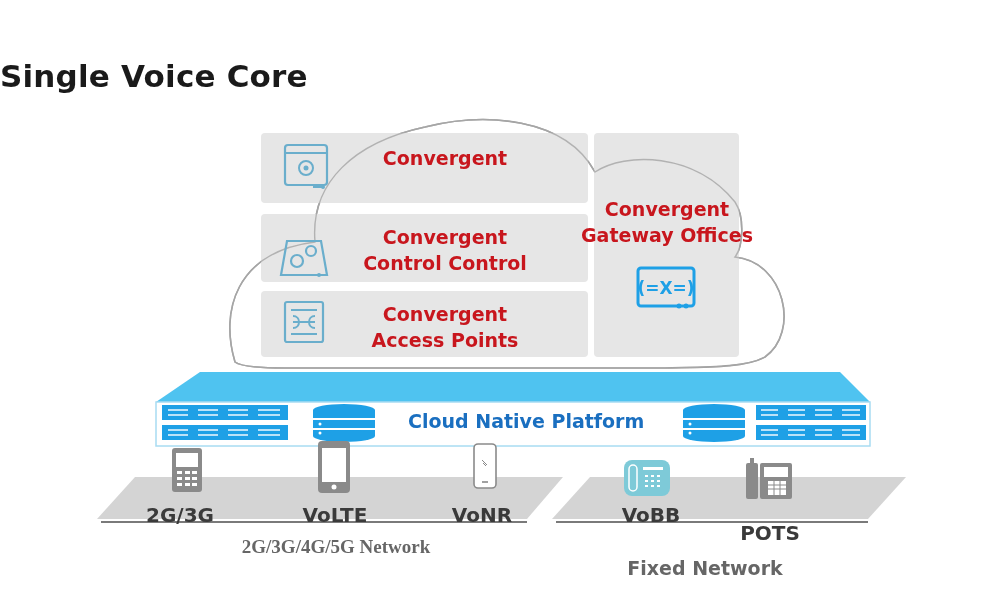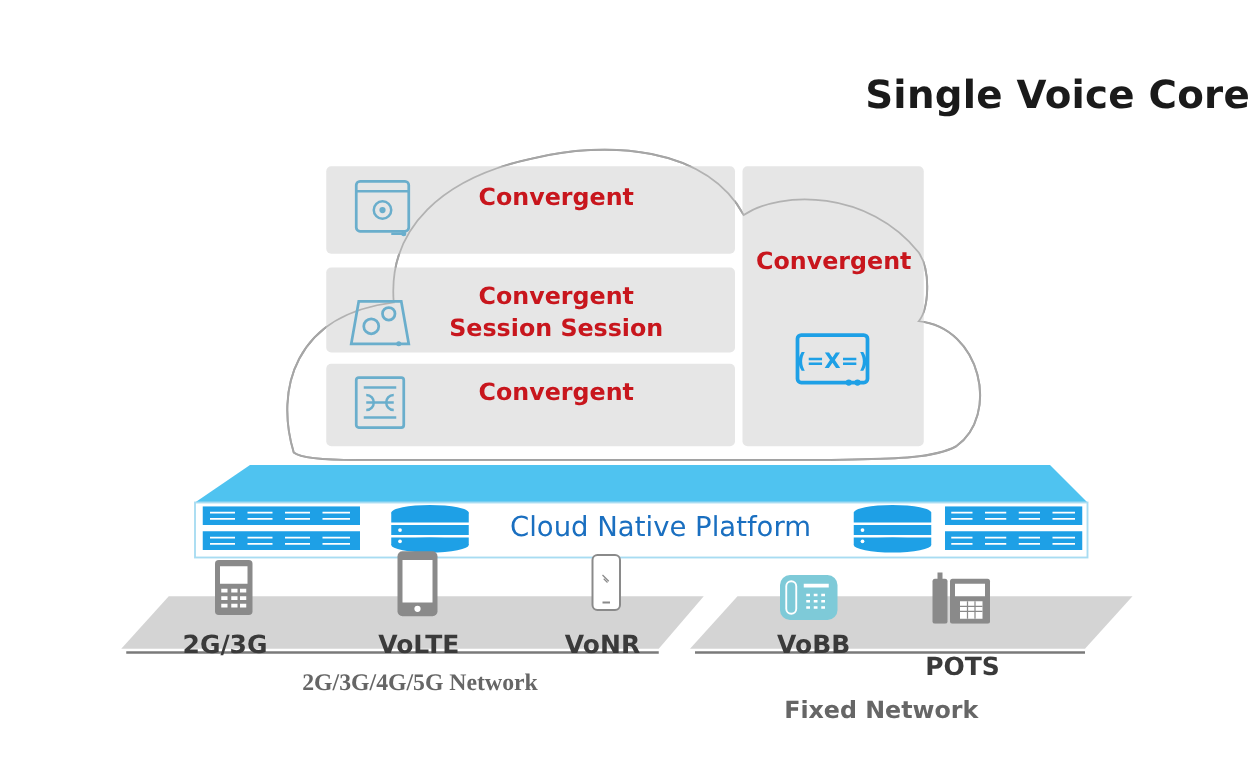--- a/index.html
+++ b/index.html
@@ -1,21 +1,21 @@
 <!DOCTYPE html>
 <html><head>
 <meta charset="utf-8">
 <style>
   html, body { margin:0; padding:0; background:#ffffff; }
   body { width:1000px; height:609px; position:relative; overflow:hidden; font-family:"DejaVu Sans", sans-serif; }
   .abs { position:absolute; }
-  .title { left:0; width:1000px; top:58px; text-align:right; font-size:31px; font-weight:bold; color:#1a1a1a; letter-spacing:0.2px; }
+  .title { left:0; width:1000px; top:58px; text-align:left; font-size:31px; font-weight:bold; color:#1a1a1a; letter-spacing:0.2px; }
   .box { background:#e6e6e6; border-radius:4px; }
   .redtxt { color:#c8161d; font-size:19px; text-align:center; line-height:26px;font-weight:bold; }
-  .platform-label { color:#1a6fc0; font-weight:normal; font-size:22px;text-align:right; }
+  .platform-label { color:#1a6fc0; font-weight:bold; font-size:19px;text-align:right; }
   .dev-label { color:#3a3a3a; font-weight:bold; font-size:20px; text-align:center; }
   .net-label { color:#666666; font-weight:bold; font-size:19px; text-align:center; }
   svg { display:block; }
 </style>
 </head>
 <body>
 
 <div class="abs title">Single Voice Core</div>
 
 <svg class="abs" style="left:225px;top:112px;" width="570" height="260">
@@ -57,27 +57,29 @@
   <text x="30" y="28" text-anchor="middle" font-family="DejaVu Sans, sans-serif" font-size="17" font-weight="bold" fill="#1ea0e6">(=X=)</text>
   <circle cx="43" cy="40" r="2.5" fill="#1ea0e6"></circle>
   <circle cx="50" cy="40" r="2.5" fill="#1ea0e6"></circle>
 </svg>
 
 <div class="abs redtxt" style="left:320px;top:145px;width:250px;">
   <div>Convergent</div>
 </div>
 <div class="abs redtxt" style="left:320px;top:224px;width:250px;">
   <div>Convergent</div>
-  <div>Session Session</div>
+  <div>Control Control</div>
 </div>
 <div class="abs redtxt" style="left:320px;top:301px;width:250px;">
   <div>Convergent</div>
+  <div>Access Points</div>
 </div>
 <div class="abs redtxt" style="left:580px;top:196px;width:174px;">
   <div>Convergent</div>
+  <div>Gateway Offices</div>
 </div>
 
 <svg class="abs" style="left:150px;top:370px;" width="722" height="80">
   <path d="M 50 2 L 690 2 L 720 32 L 6 32 Z" fill="#4fc3f0"></path>
   <rect x="6" y="32" width="714" height="44" fill="#ffffff" stroke="#a8dcf2" stroke-width="1.5"></rect>
 </svg>
 
 <svg class="abs" style="left:162px;top:405px;" width="126" height="40">
   <rect x="0" y="0" width="126" height="15" fill="#1ea0e6"></rect>
   <rect x="0" y="20" width="126" height="15" fill="#1ea0e6"></rect>

